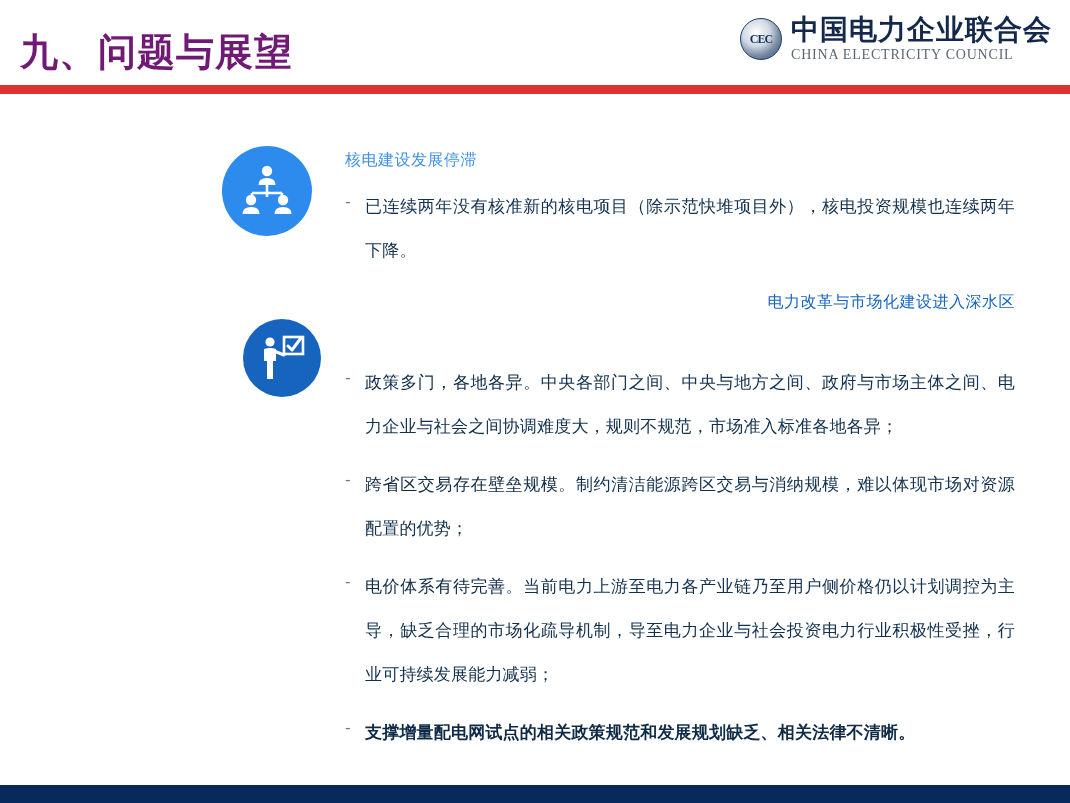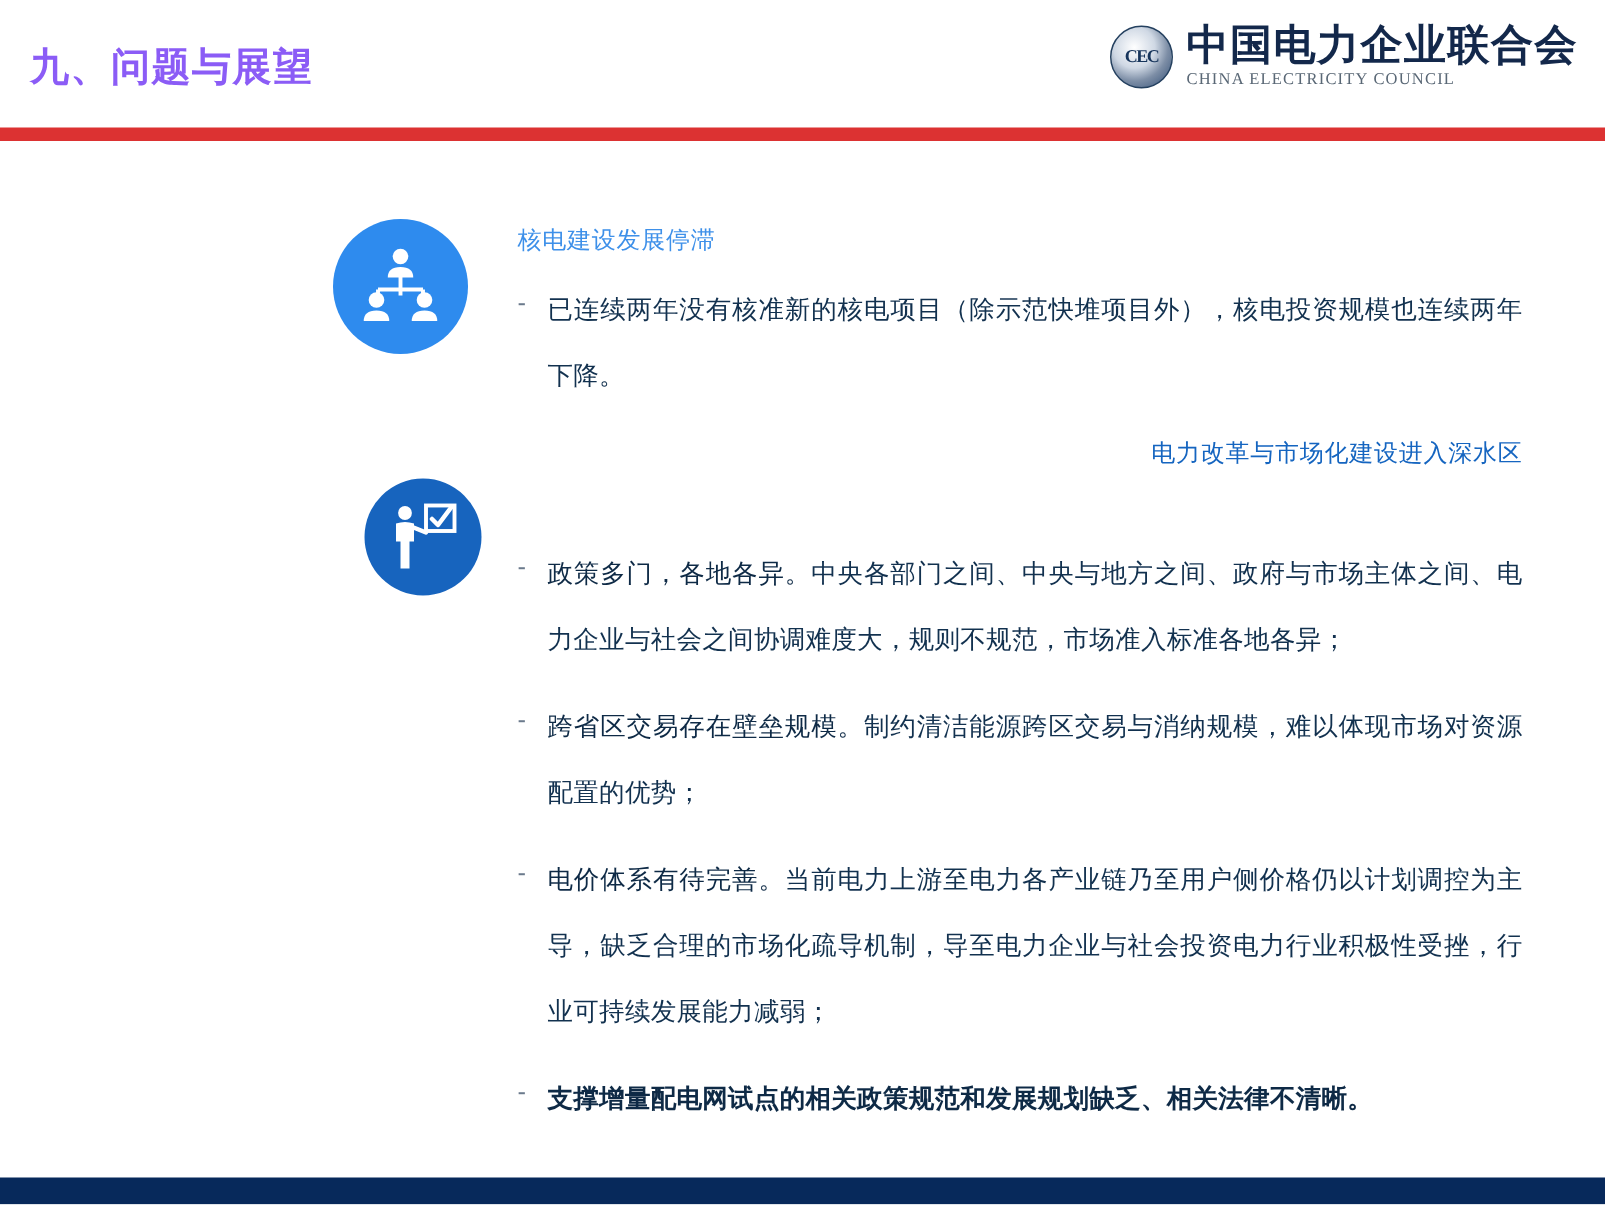--- a/index.html
+++ b/index.html
@@ -24,23 +24,23 @@
     position: absolute;
     left: 0;
     top: 0;
     width: 1070px;
     height: 85px;
   }
   .slide-title {
     position: absolute;
     left: 20px;
     top: 27px;
-    font-size: 26px;
-    font-weight: bold;
-    color: #8b5cf6;
+    font-size: 38px;
+    font-weight: bold;
+    color: #701a75;
     letter-spacing: 1px;
     white-space: nowrap;
   }
   .logo-block {
     position: absolute;
     right: 18px;
     top: 16px;
     display: flex;
     align-items: center;
     gap: 9px;
@@ -71,21 +71,21 @@
   .logo-text { display: flex; flex-direction: column; line-height: 1; }
   .logo-cn {
     font-size: 28px;
     font-weight: bold;
     color: #13284B;
     letter-spacing: 1px;
     white-space: nowrap;
   }
   .logo-en {
     margin-top: 4px;
-    font-size: 11px;
+    font-size: 14px;
     color: #5a6876;
     font-family: "Liberation Serif", serif;
     letter-spacing: 0.8px;
     white-space: nowrap;
   }
   .red-rule {
     position: absolute;
     left: 0;
     top: 85px;
     width: 1070px;

